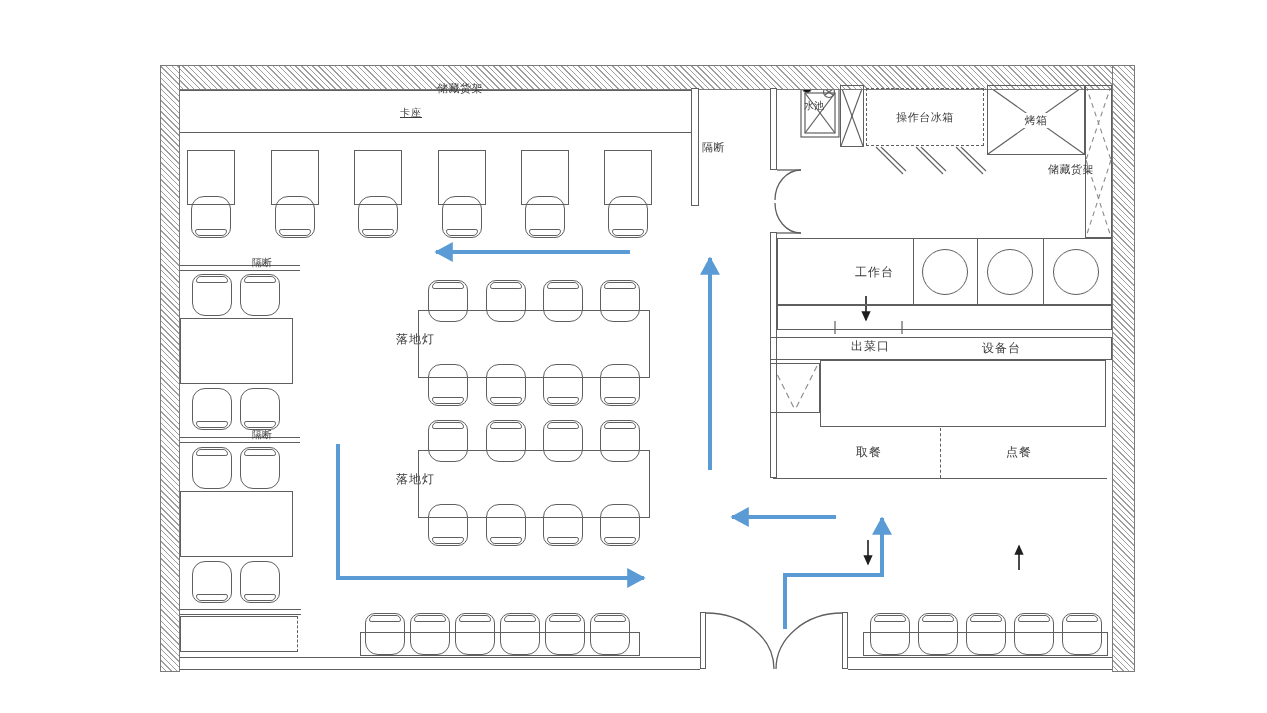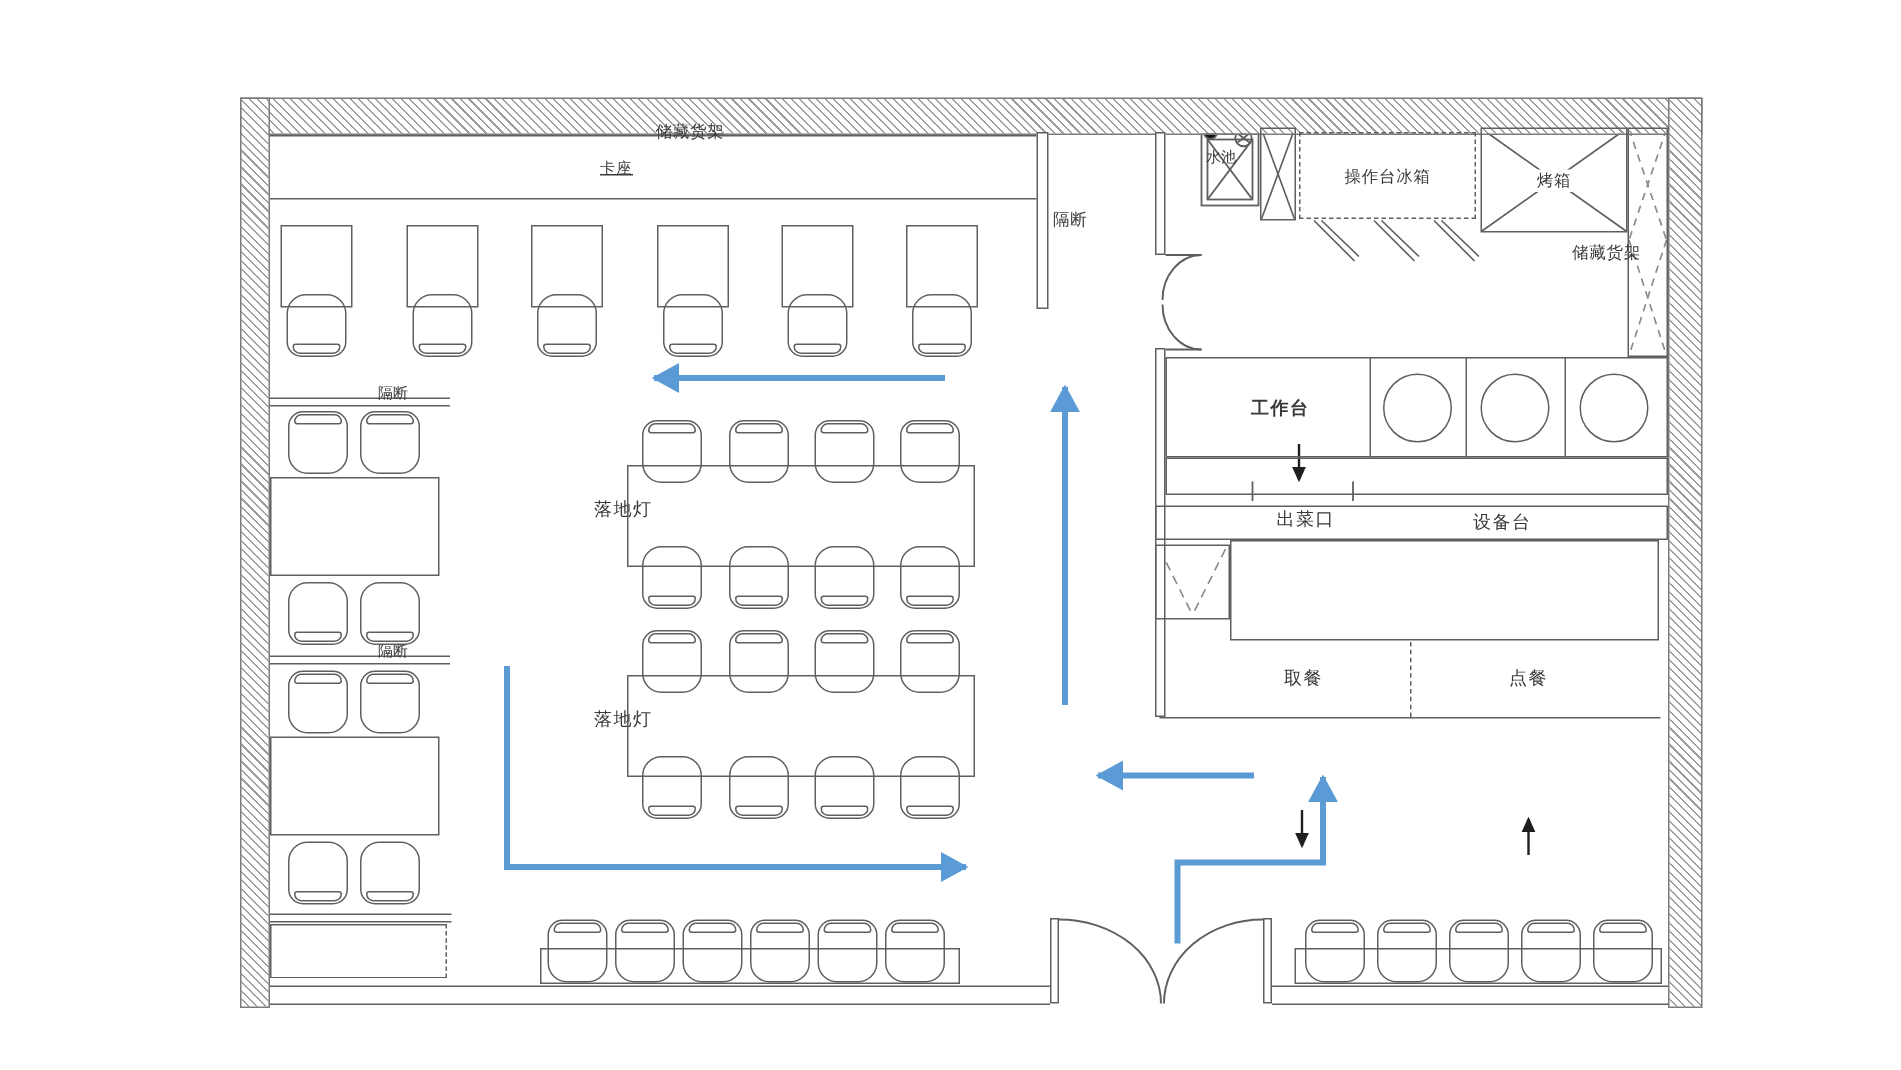--- a/index.html
+++ b/index.html
@@ -164,21 +164,21 @@
 
   <div class="lbl fs11" style="left:437px;top:82px;">储藏货架</div>
   <div class="lbl fs13" style="left:400px;top:107px;">卡座</div>
   <div class="lbl fs11" style="left:702px;top:141px;">隔断</div>
   <div class="lbl fs10" style="left:252px;top:257px;">隔断</div>
   <div class="lbl fs10" style="left:252px;top:429px;">隔断</div>
   <div class="lbl" style="left:396px;top:333px;">落地灯</div>
   <div class="lbl" style="left:396px;top:473px;">落地灯</div>
   <div class="lbl fs10" style="left:804px;top:100px;">水池</div>
   <div class="lbl fs11" style="left:1048px;top:163px;">储藏货架</div>
-  <div class="lbl" style="left:834px;top:266px;font-weight:bold;">工作台</div>
+  <div class="lbl" style="left:855px;top:266px;">工作台</div>
   <div class="lbl" style="left:851px;top:340px;">出菜口</div>
   <div class="lbl" style="left:982px;top:342px;">设备台</div>
   <div class="lbl" style="left:856px;top:446px;">取餐</div>
   <div class="lbl" style="left:1006px;top:446px;">点餐</div>
 
 <div class="box" style="left: 187px; top: 150px; width: 48px; height: 55px;"></div>
     <div class="box" style="left: 271px; top: 150px; width: 48px; height: 55px;"></div>
     <div class="box" style="left: 354px; top: 150px; width: 48px; height: 55px;"></div>
     <div class="box" style="left: 438px; top: 150px; width: 48px; height: 55px;"></div>
     <div class="box" style="left: 521px; top: 150px; width: 48px; height: 55px;"></div>

